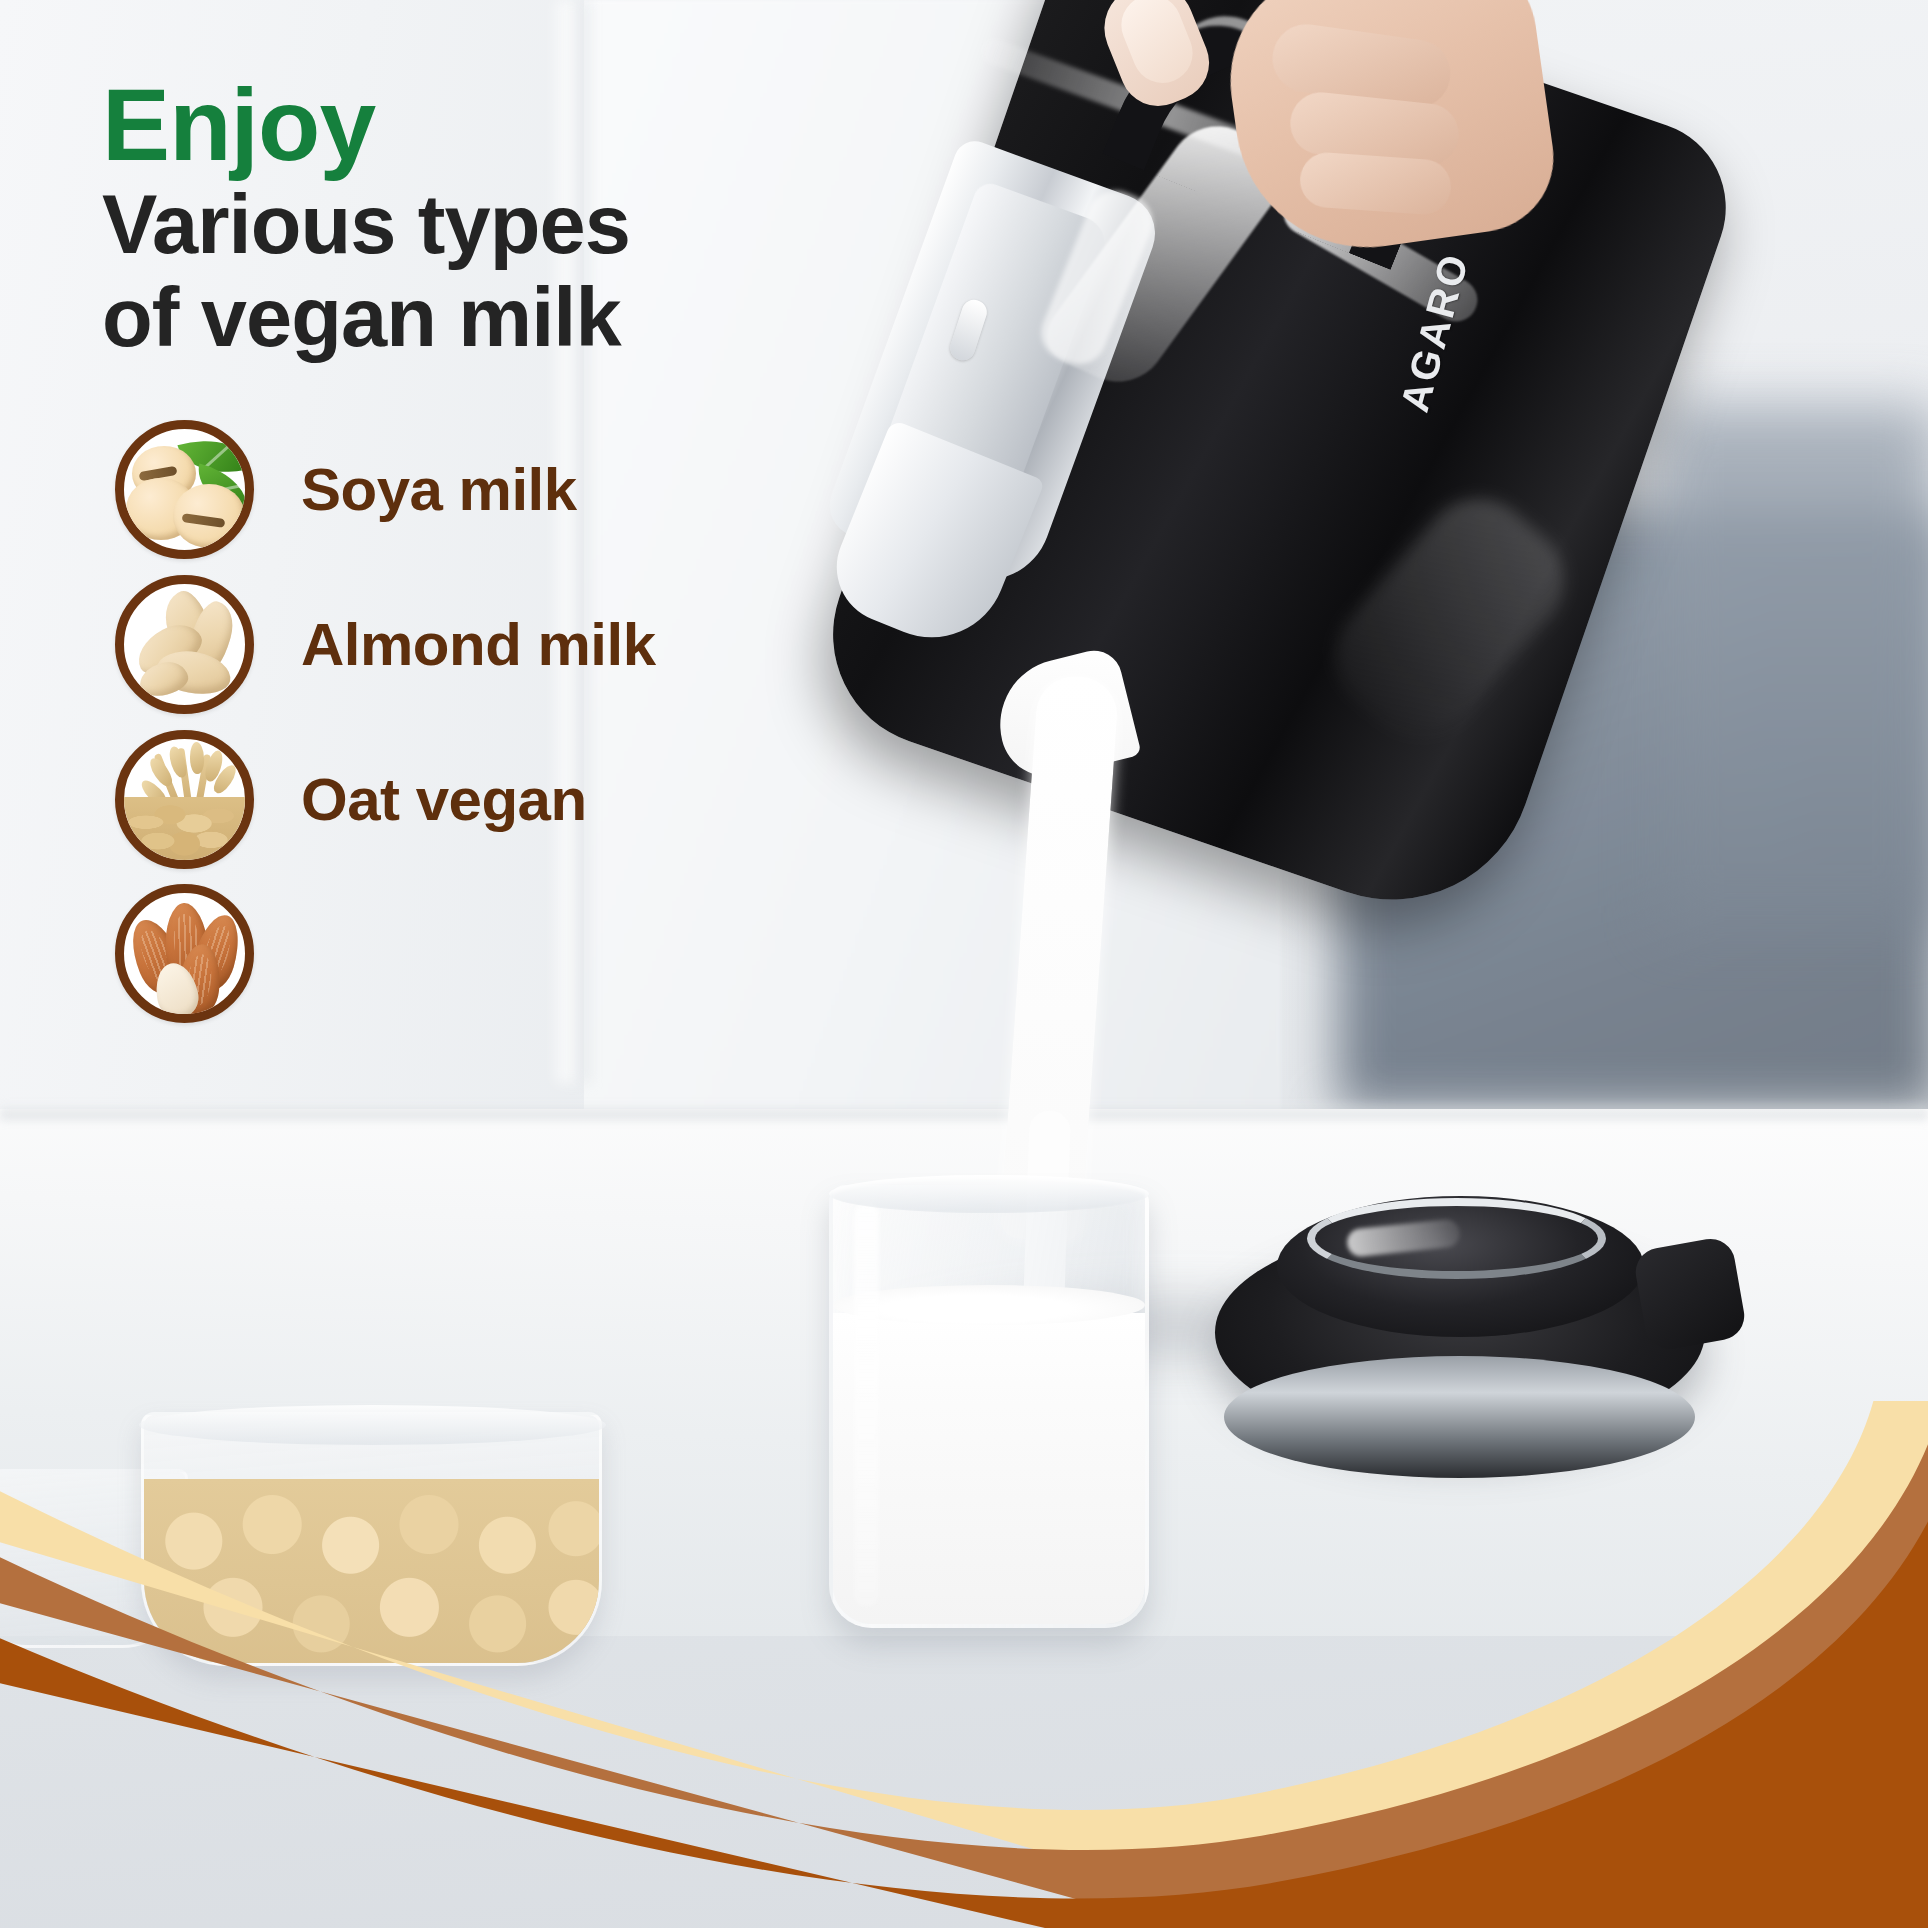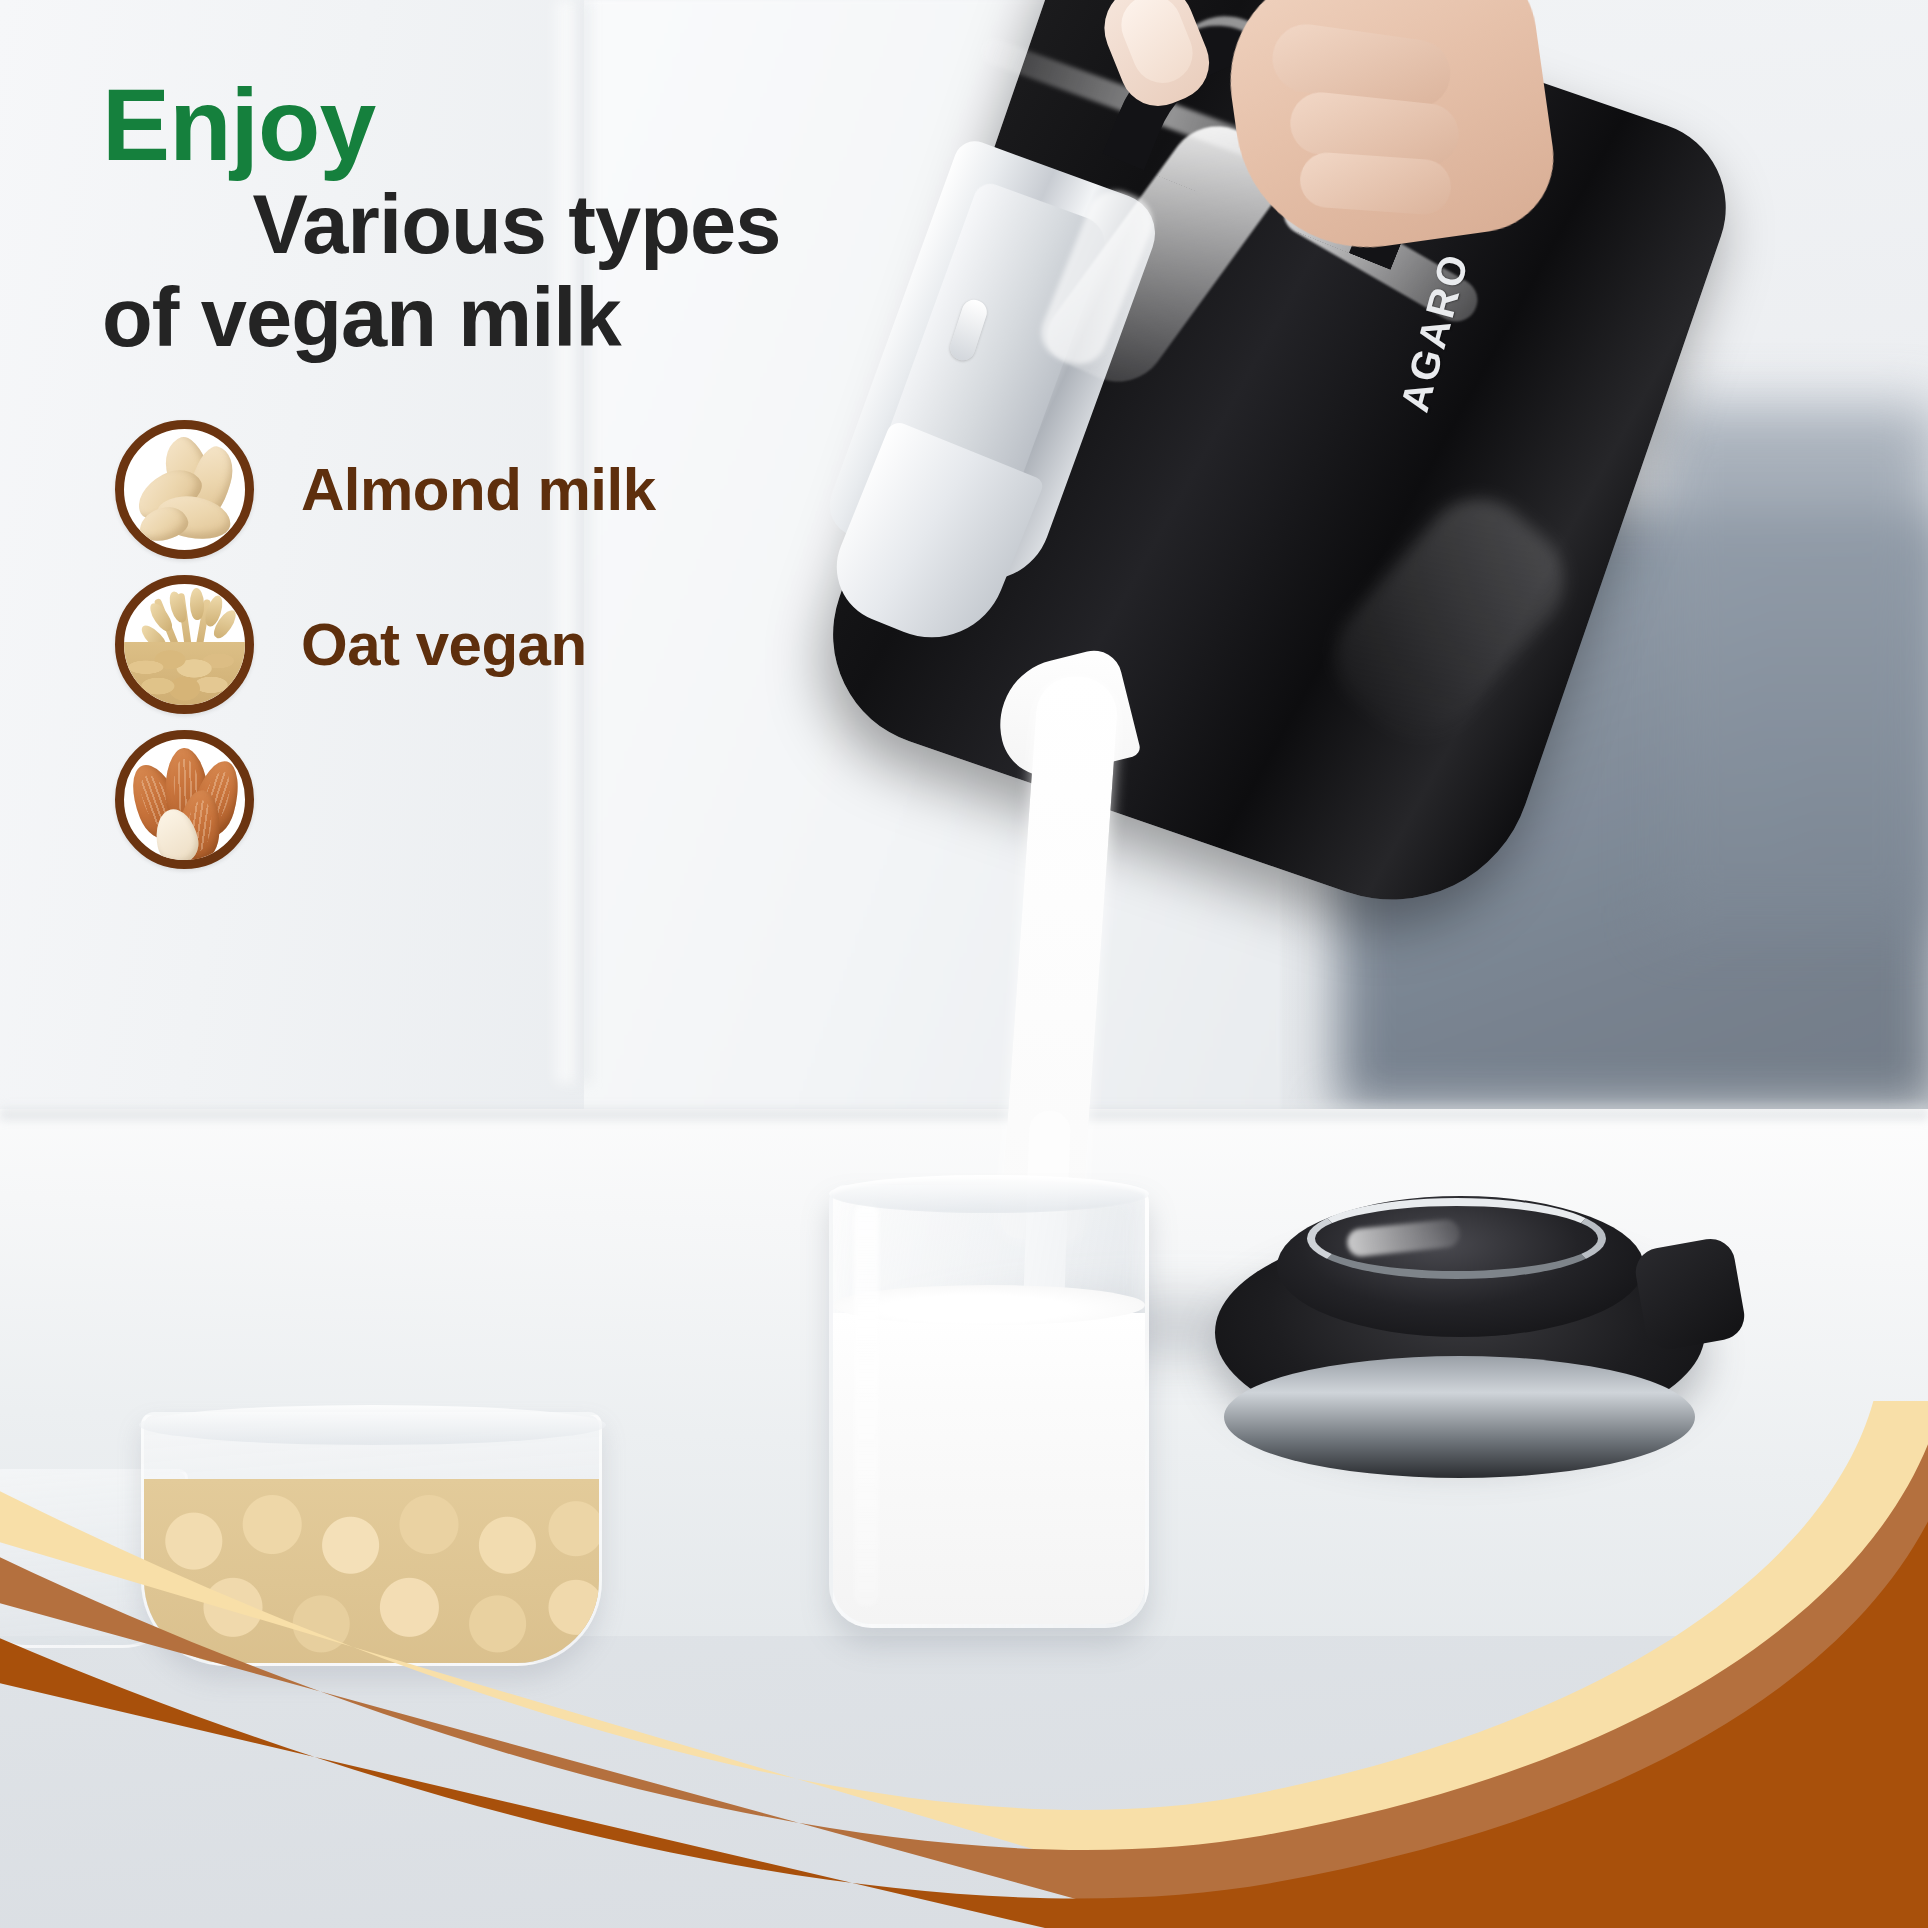--- a/index.html
+++ b/index.html
@@ -431,26 +431,40 @@
   <div class="base-handle"></div>
 
   <div class="bowl2"></div>
   <div class="bowl">
     <div class="bowl-beans"></div>
   </div>
   <div class="bowl-rim"></div>
 
   <div class="copy">
     <div class="head-line1" style="color: #15803d;">Enjoy</div>
-    <div class="head-line2" style="color: rgb(36, 36, 36); text-align: center;">Various types</div>
+    <div class="head-line2" style="color: rgb(36, 36, 36);">Various types</div>
     <div class="head-line2" style="color: rgb(36, 36, 36);">of vegan milk</div>
   </div>
 
   <div class="list">
 
+    <div class="list-item">
+      <div class="badge" style="border-color: rgb(107, 52, 16);">
+        <div class="badge-inner">
+          <div class="soy-leaf" style="left:58px;top:5.6px;width:68px;height:43px;transform:rotate(-16deg);"></div>
+          <div class="soy-leaf" style="left:70px;top:41px;width:58px;height:38px;transform:rotate(14deg);"></div>
+          <div class="soy-b" style="left:7.5px;top:17px;width:64px;height:55px;"></div>
+          <div class="soy-seam" style="left:15px;top:40px;width:38px;transform:rotate(-10deg);"></div>
+          <div class="soy-b" style="left:1.9px;top:49px;width:70px;height:62px;"></div>
+          <div class="soy-b" style="left:49px;top:55px;width:72px;height:64px;"></div>
+          <div class="soy-seam" style="left:58px;top:87px;width:43px;transform:rotate(8deg);"></div>
+        </div>
+      </div>
+      <div class="item-label" style="color: rgb(94, 47, 13);">Soya milk</div>
+    </div>
 
     <div class="list-item">
       <div class="badge" style="border-color: rgb(107, 52, 16);">
         <div class="badge-inner">
           <div class="cash" style="left:43px;top:7.5px;width:41px;height:66px;border-radius:60% 40% 55% 45% / 50% 55% 45% 50%;transform:rotate(-18deg);"></div>
           <div class="cash" style="left:68px;top:17px;width:38px;height:72px;border-radius:45% 60% 40% 55% / 55% 45% 55% 45%;transform:rotate(16deg);"></div>
           <div class="cash" style="left:11.3px;top:45px;width:68px;height:40px;border-radius:55% 45% 50% 50% / 60% 60% 40% 40%;transform:rotate(-28deg);"></div>
           <div class="cash" style="left:32px;top:68px;width:75px;height:41px;border-radius:50% 50% 52% 48% / 55% 55% 45% 45%;transform:rotate(10deg);"></div>
           <div class="cash" style="left:15px;top:79px;width:49px;height:32px;border-radius:55% 45% 50% 50% / 60% 60% 40% 40%;transform:rotate(-14deg);"></div>
         </div>

